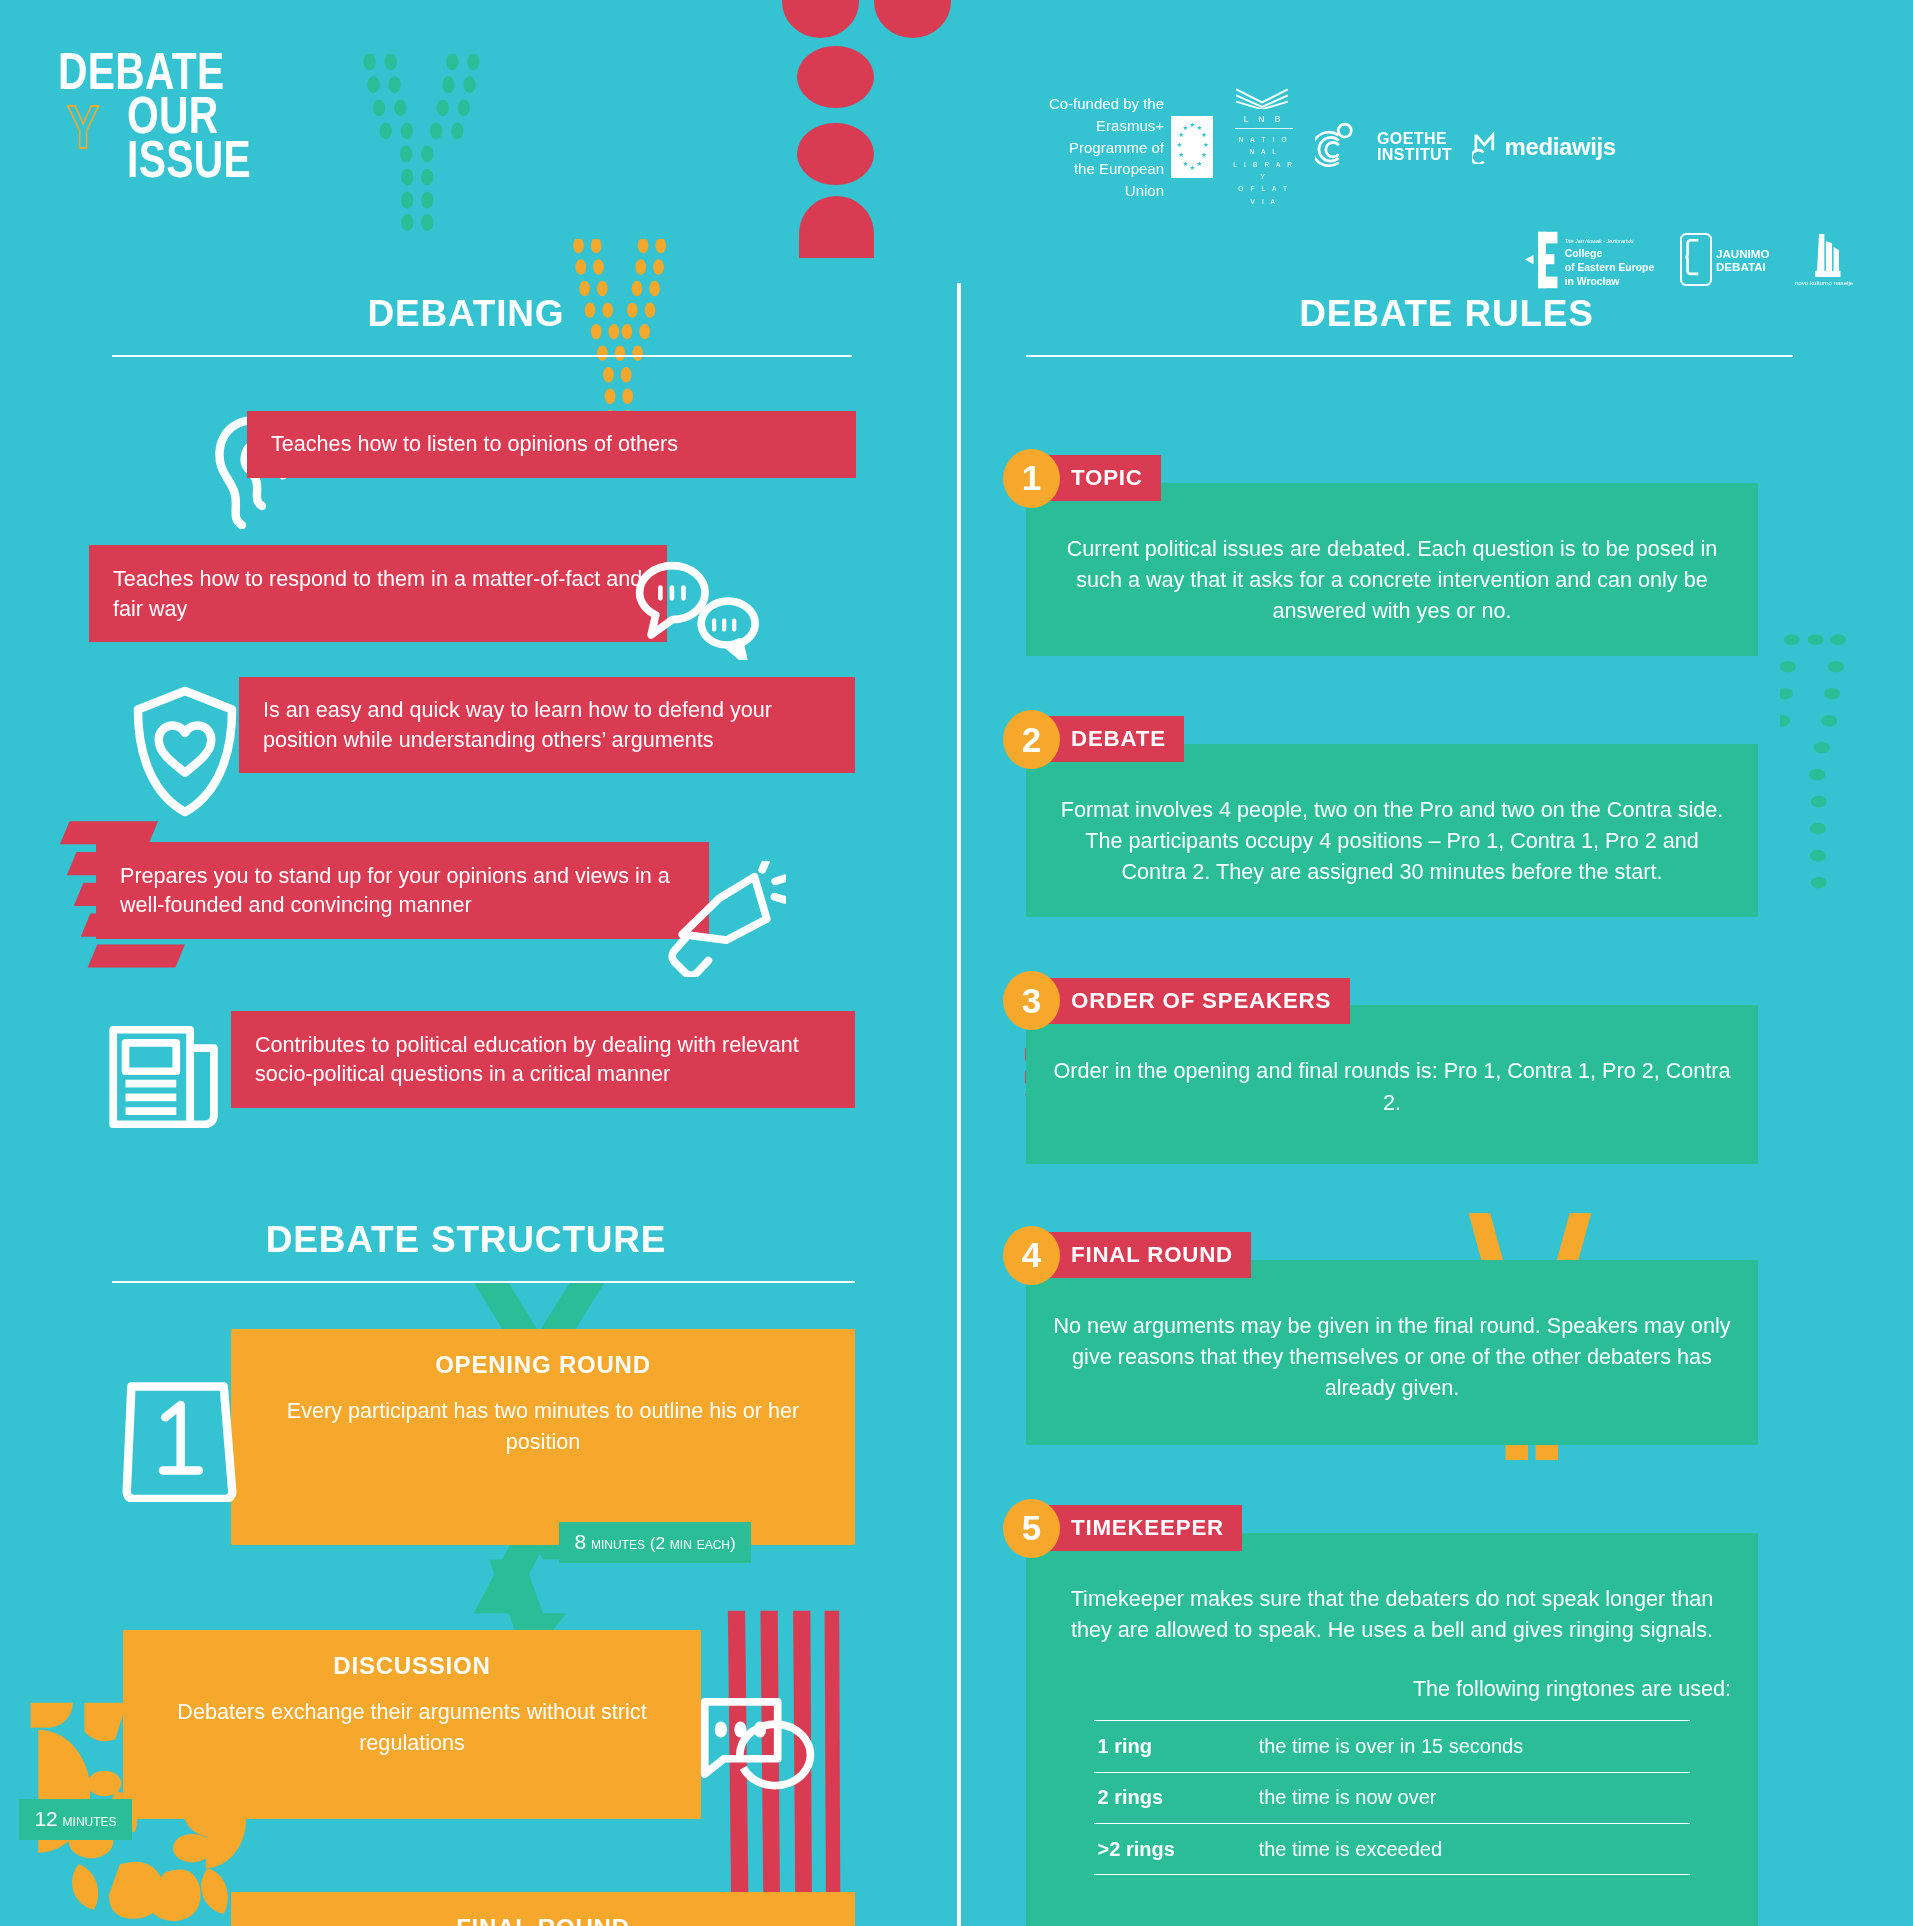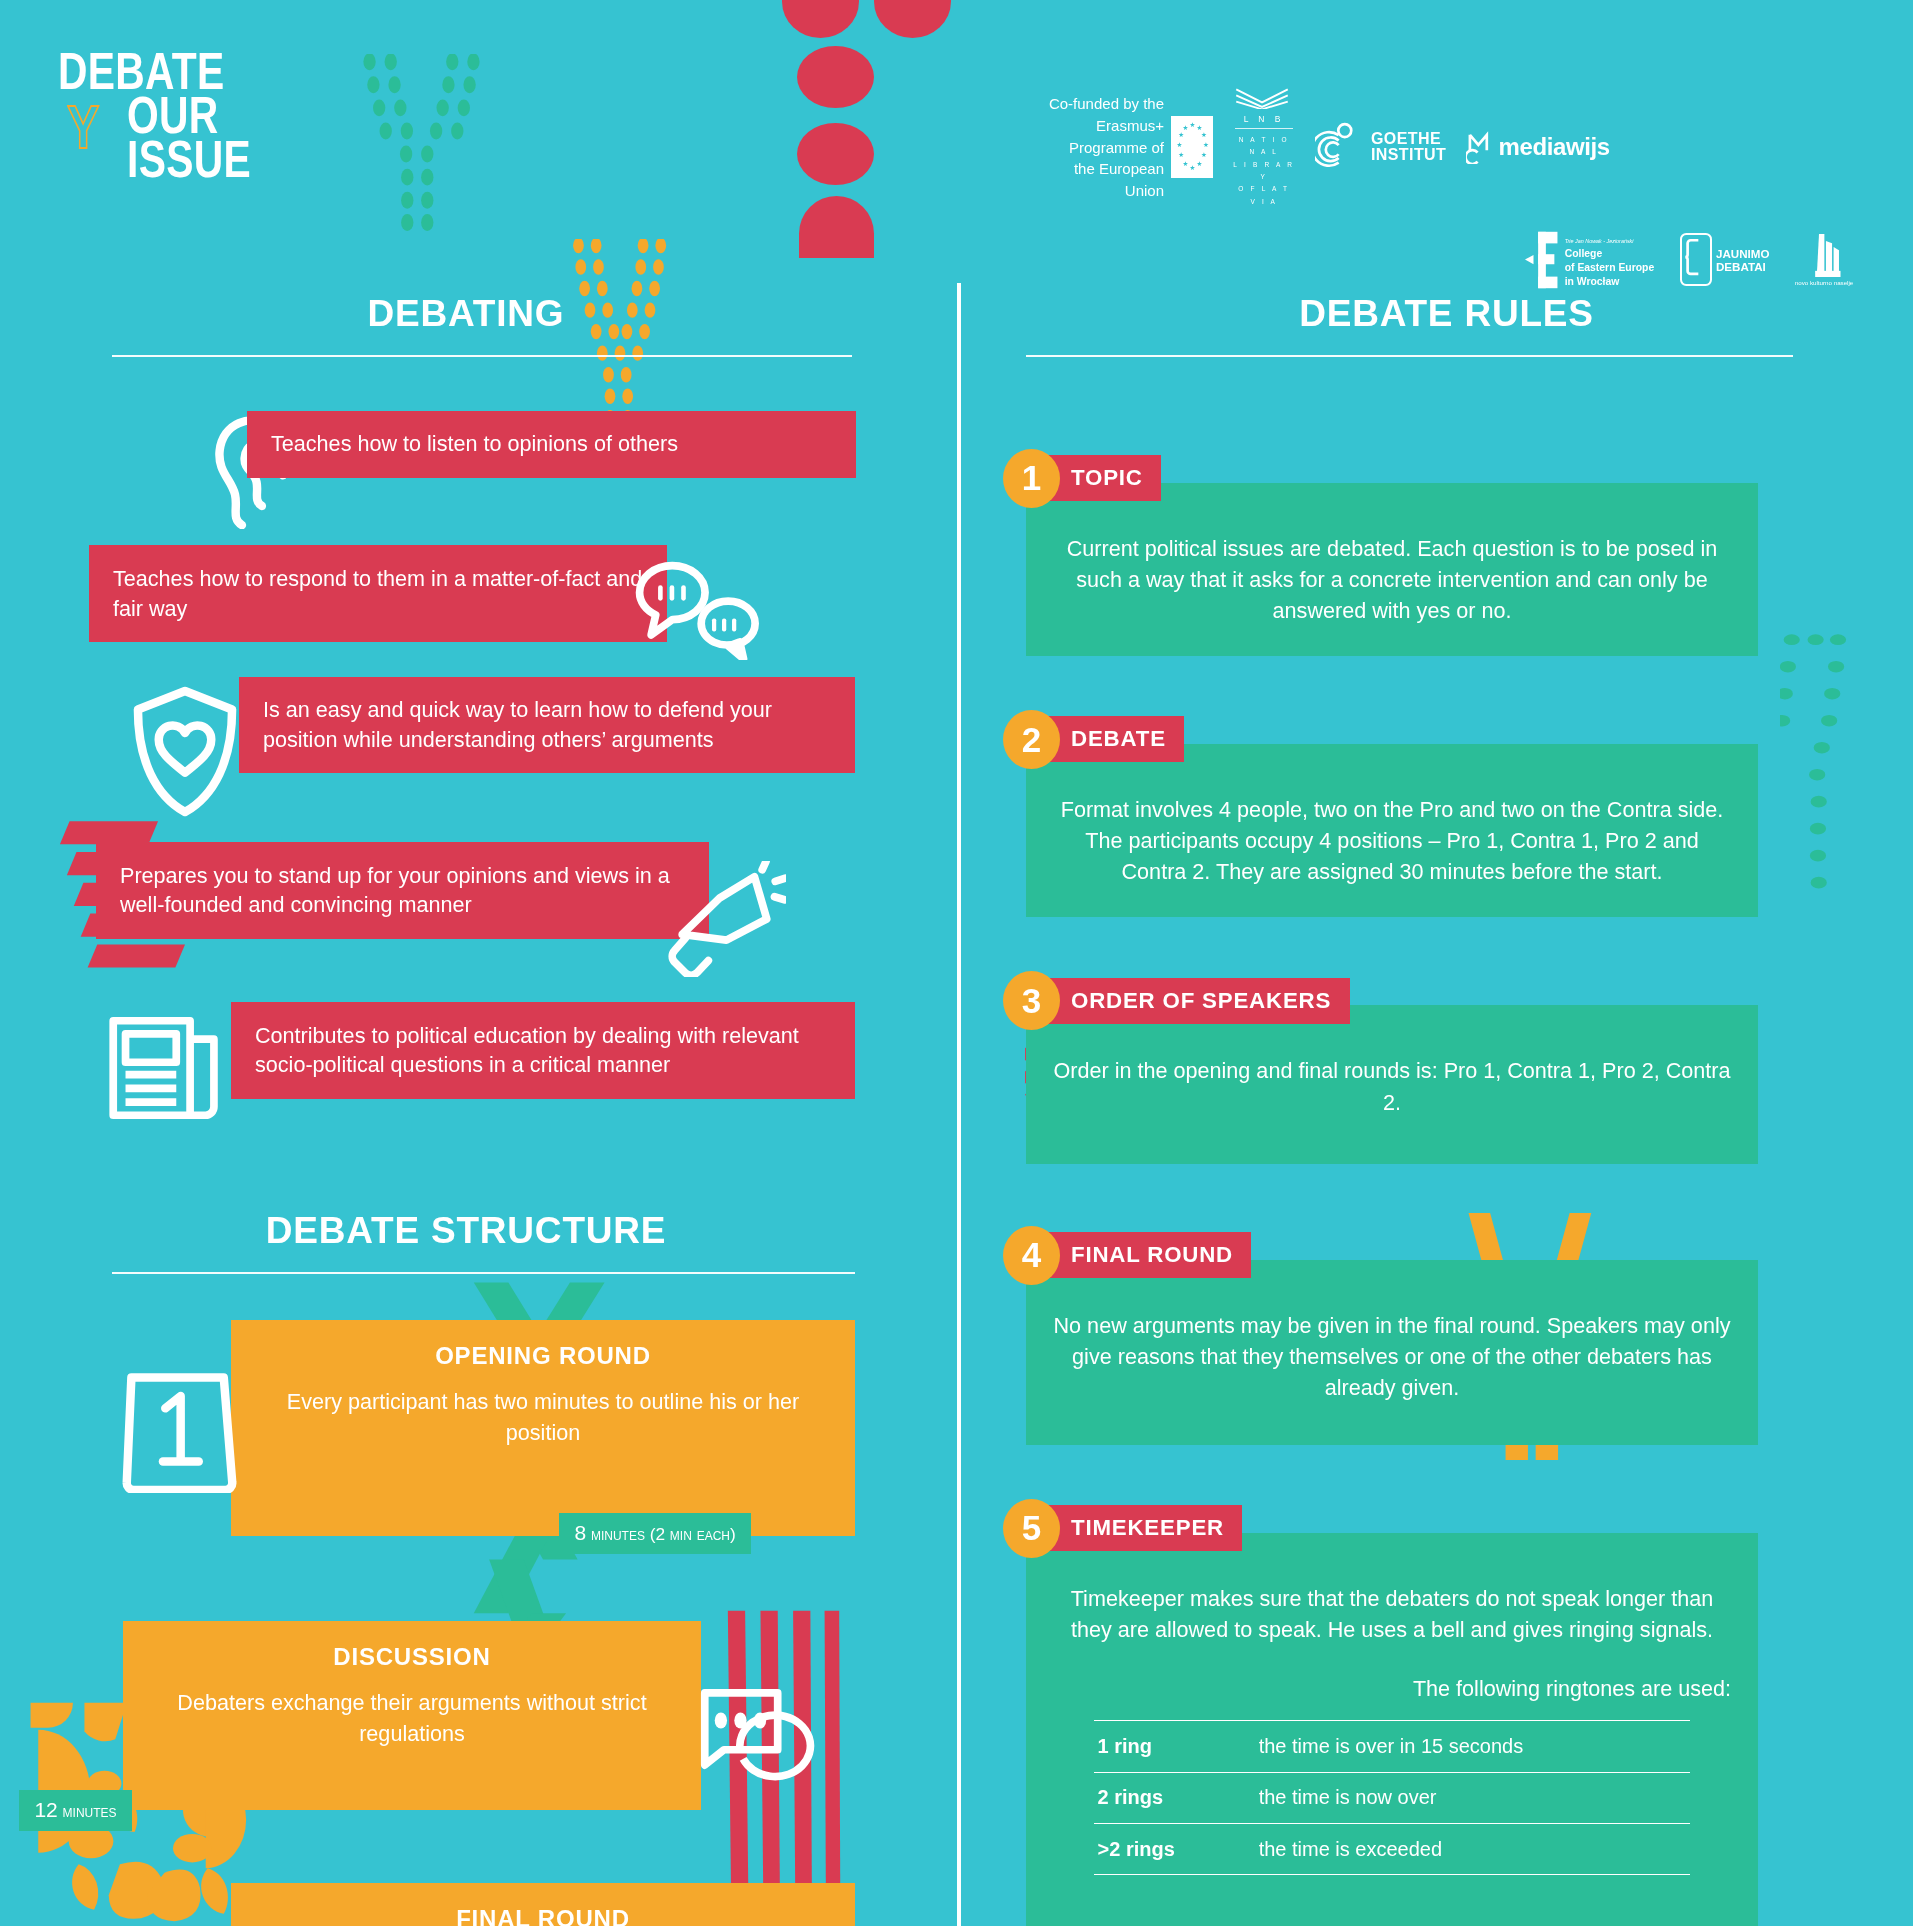--- a/index.html
+++ b/index.html
@@ -32,21 +32,21 @@
   .prow{display:flex;align-items:center;gap:20px;}
   .prow2{margin-top:23px;justify-content:flex-end;gap:25.4px;padding-right:7.7px;}
   .eu-block{display:flex;align-items:center;gap:7px;}
   .eu-txt{color:#fff;font-size:15px;line-height:1.45;text-align:right;width:116px;}
   .eu-flagbox{width:42px;height:62px;background:#fff;position:relative;}
   .eu-star{position:absolute;width:5.8px;height:5.8px;color:#36c3d1;font-size:6.5px;line-height:5.8px;text-align:center;}
   .lnb{color:#fff;text-align:center;width:62px;}
   .lnb .lnb1{font-size:8.5px;letter-spacing:3.9px;margin-top:4.6px;}
   .lnb .rule{height:0.8px;background:#fff;margin:4.6px 2.3px;opacity:.8;}
   .lnb .lnb2{font-size:6.5px;letter-spacing:2.7px;line-height:1.9;}
-  .goethe{display:flex;align-items:center;gap:14px;color:#fff;justify-content:space-between;}
+  .goethe{display:flex;align-items:center;gap:20px;color:#fff;justify-content:space-between;}
   .goethe-mark{width:42px;height:50px;position:relative;}
   .goethe-txt{font-size:16px;font-weight:bold;line-height:1.05;letter-spacing:0.4px;}
   .mediawijs{display:flex;align-items:center;gap:5.4px;color:#fff;}
   .mediawijs .mw-t{font-size:24px;font-weight:bold;letter-spacing:-0.4px;}
   .coll{display:flex;align-items:flex-end;gap:6.2px;color:#fff;}
   .coll-mark{width:34px;height:58px;position:relative;}
   .coll-txt{font-size:10.4px;font-weight:bold;line-height:1.35;}
   .coll-txt .tiny{font-size:5.4px;font-weight:normal;font-style:italic;display:block;margin-bottom:1.5px;}
   .jaun{display:flex;align-items:center;gap:3.9px;color:#fff;}
   .jaun-mark{width:28.5px;height:49px;border:2.7px solid #fff;border-radius:6.2px;position:relative;}
@@ -453,21 +453,21 @@
         <g fill="none" stroke="#fff" stroke-width="20" stroke-linejoin="round" stroke-linecap="round">
           <path d="M50 190 L148 95 L238 40 L270 150 L165 205z"></path>
           <path d="M58 200 L30 232 a22 22 0 0 0 0 30 l28 28 a22 22 0 0 0 30 0 L118 258"></path>
           <line x1="258" y1="22" x2="268" y2="0"></line>
           <line x1="292" y1="52" x2="318" y2="44"></line>
           <line x1="290" y1="92" x2="316" y2="100"></line>
         </g>
       </svg>
     </div>
 
-    <div style="position:relative;height:127px;margin-top:10px;">
+    <div style="position:relative;height:127px;margin-top:19px;">
       <svg class="icon-w" style="left:104px;top:10px;" width="123" height="112" viewBox="0 0 320 290">
         <g fill="none" stroke="#fff" stroke-width="20" stroke-linejoin="round">
           <path d="M24 22 h200 v246 h-200z"></path>
           <path d="M224 70 h62 v176 a22 22 0 0 1 -22 22 h-40"></path>
           <rect x="56" y="56" width="132" height="74"></rect>
           <line x1="56" y1="162" x2="188" y2="162"></line>
           <line x1="56" y1="198" x2="188" y2="198"></line>
           <line x1="56" y1="234" x2="188" y2="234"></line>
         </g>
       </svg>

